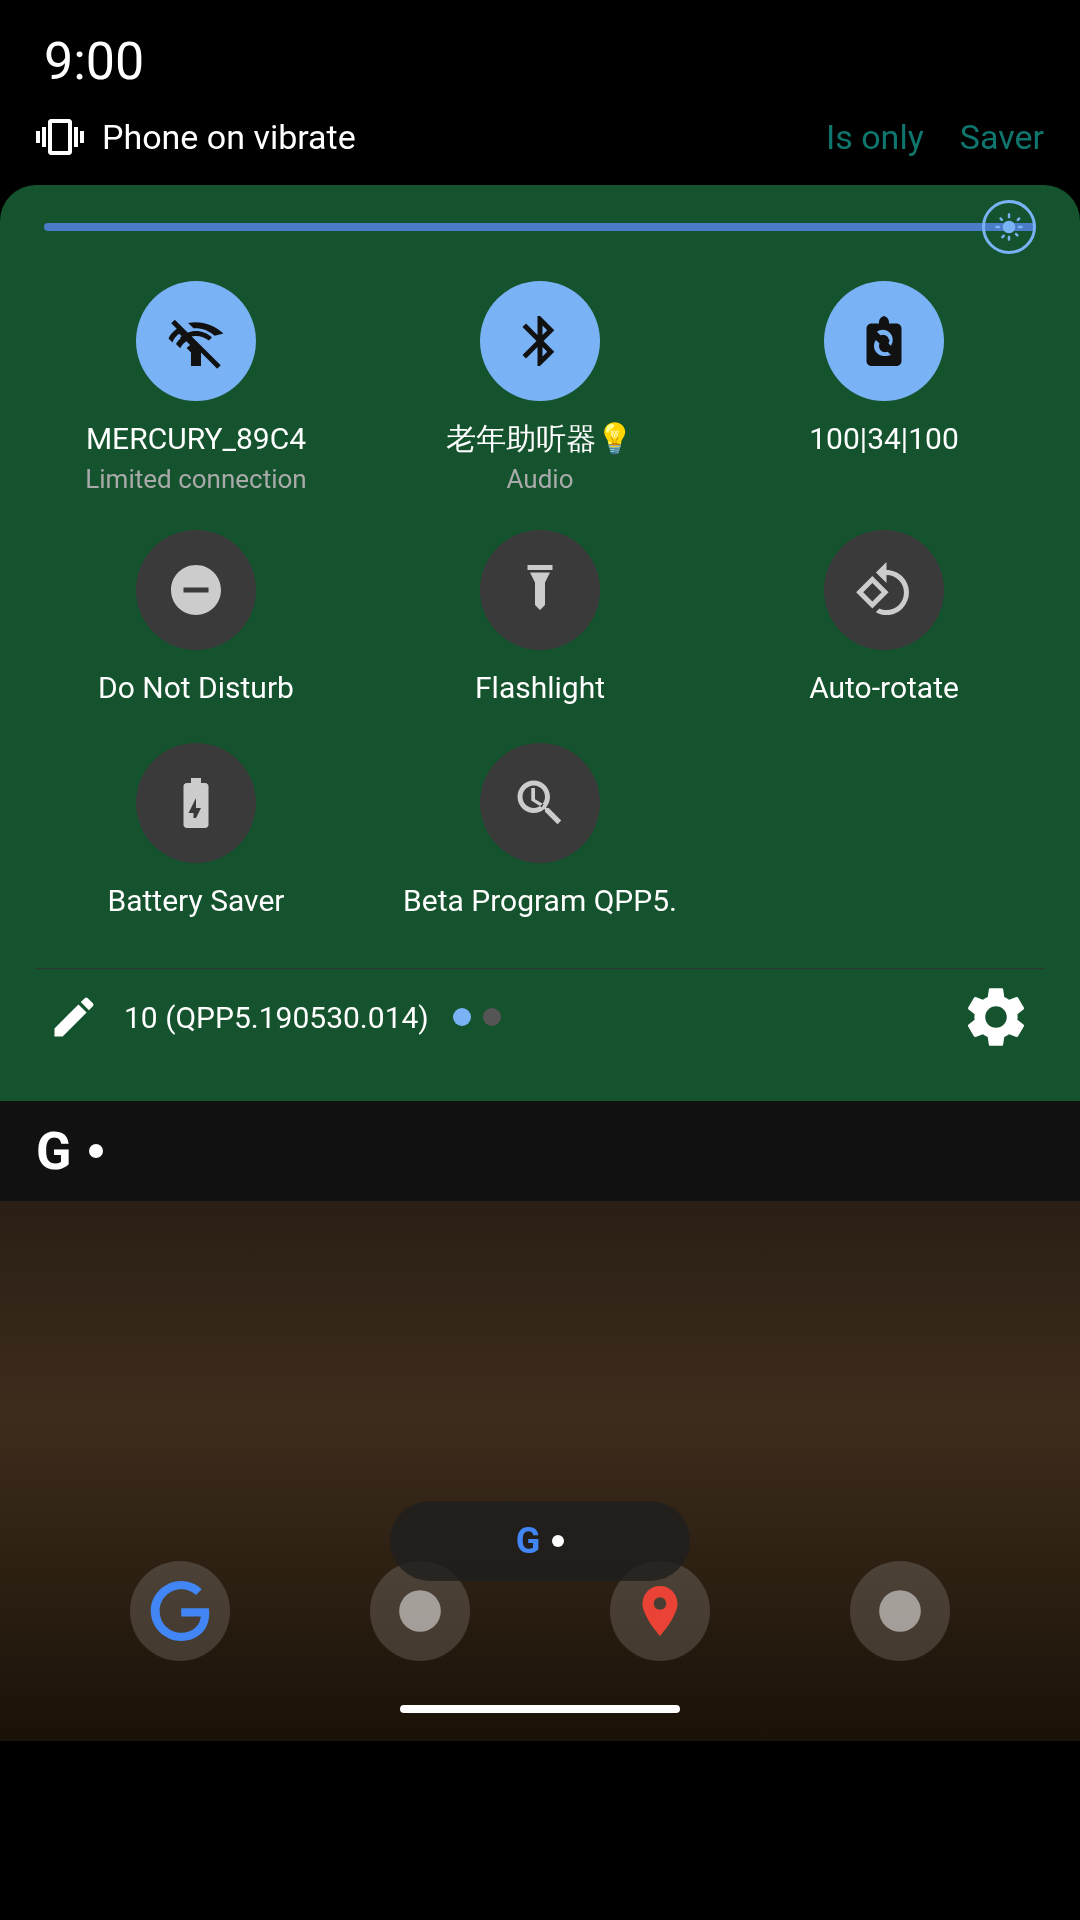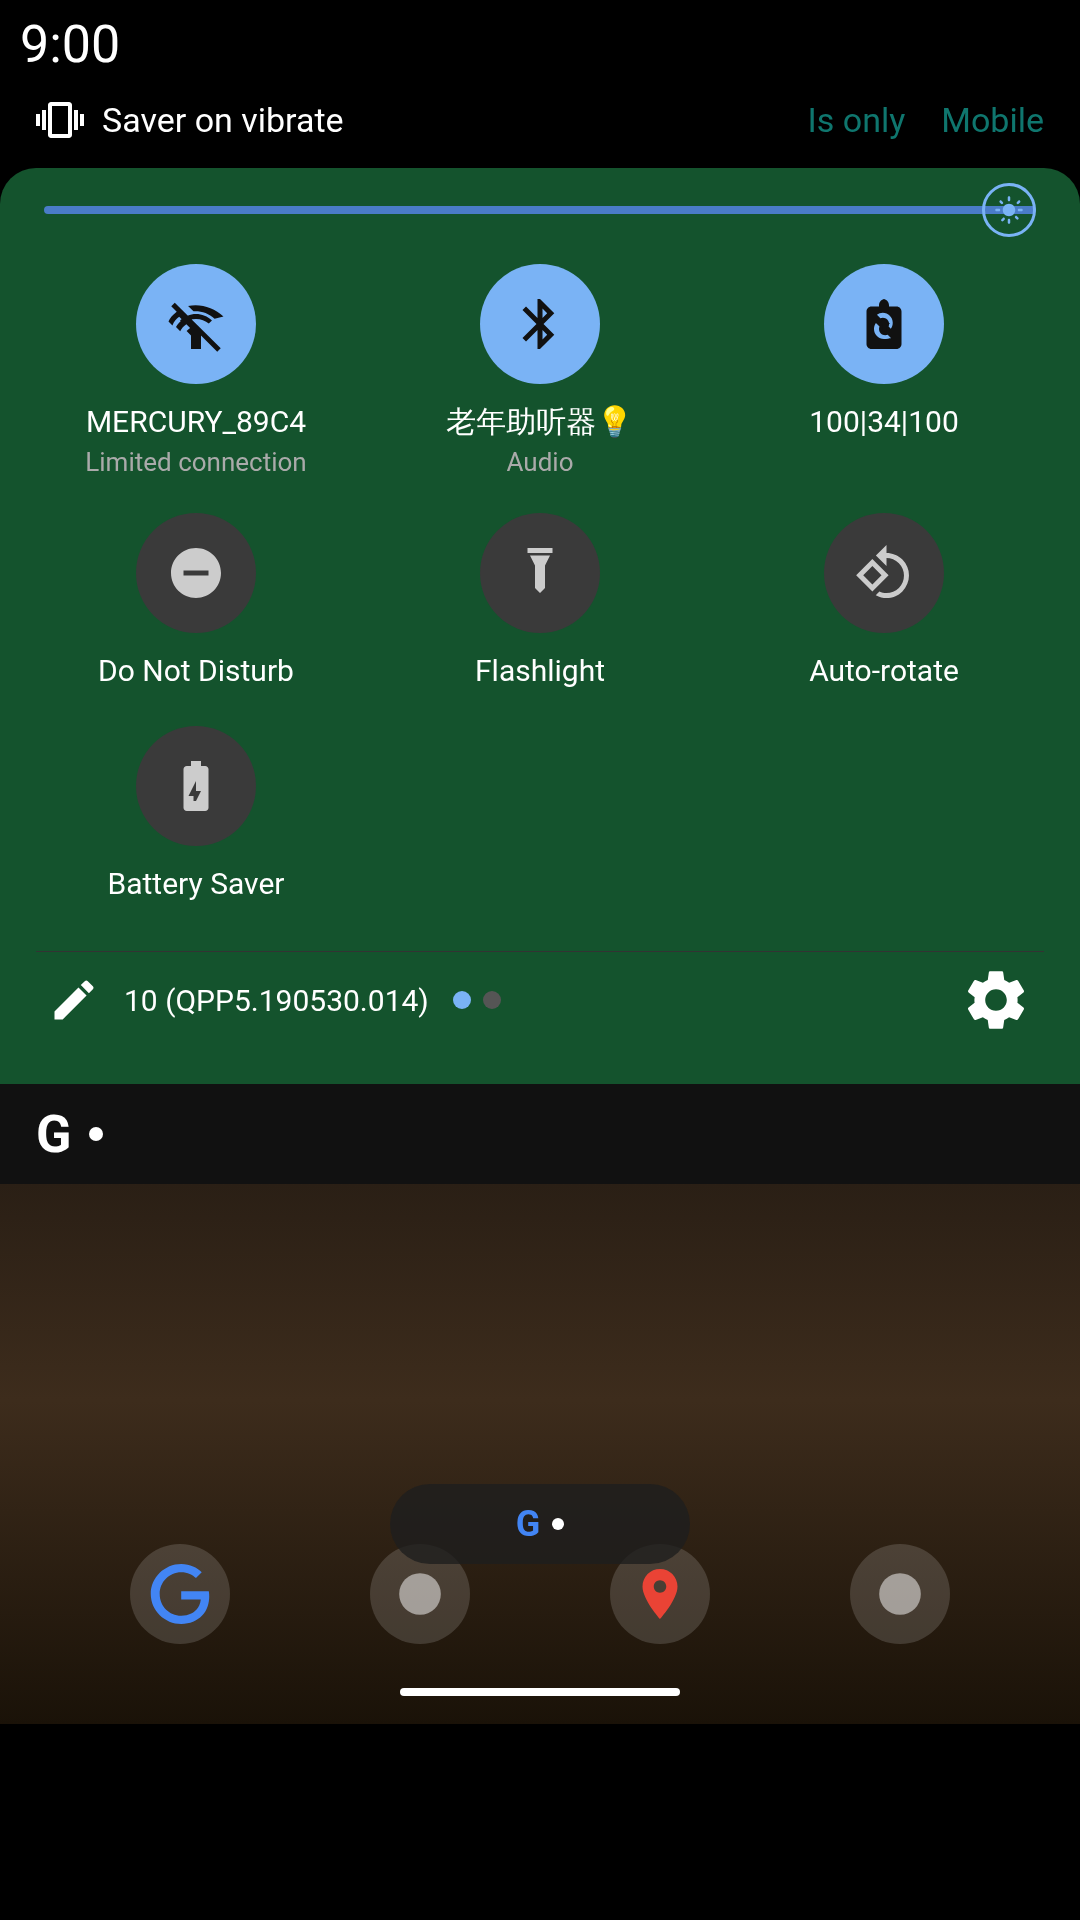--- a/index.html
+++ b/index.html
@@ -11,22 +11,23 @@
       font-family: 'Roboto', sans-serif;
       color: #fff;
       overflow-x: hidden;
     }
 
     
     .status-bar {
       display: flex;
       justify-content: space-between;
       align-items: center;
-      padding: 18px 36px 10px 20px;
+      padding: 18px 36px 10px 44px;
       height: 80px;
+      margin-top: 17px;
     }
     .status-time {
       font-size: 52px;
       font-weight: 400;
       color: #fff;
     }
 
     
     .notification-bar {
       display: flex;
@@ -250,25 +251,25 @@
 <div class="status-bar">
   <span class="status-time">9:00</span>
 </div>
 
 <div class="notification-bar">
   <div class="notification-left">
 
     <svg width="48" height="48" viewBox="0 0 24 24" fill="white">
       <path d="M0 15h2V9H0v6zm3 2h2V7H3v10zm19-8v6h2V9h-2zm-3 8h2V7h-2v10zM16.5 3h-9C6.67 3 6 3.67 6 4.5v15c0 .83.67 1.5 1.5 1.5h9c.83 0 1.5-.67 1.5-1.5v-15c0-.83-.67-1.5-1.5-1.5zM16 19H8V5h8v14z"></path>
     </svg>
-    <span>Saver on vibrate</span>
+    <span>Phone on vibrate</span>
   </div>
   <div class="notification-right">
     <span>Is only</span>
-    <span>Mobile</span>
+    <span>Saver</span>
   </div>
 </div>
 
 <div class="qs-panel">
 
   <div class="brightness-row">
     <div class="brightness-slider-container">
       <div class="brightness-track"></div>
       <div class="brightness-thumb">
 
@@ -341,20 +342,28 @@
     <div class="tile">
       <div class="tile-icon inactive">
         <svg width="60" height="60" viewBox="0 0 24 24" fill="#ccc">
           <path d="M15.67 4H14V2h-4v2H8.33C7.6 4 7 4.6 7 5.33v15.33C7 21.4 7.6 22 8.33 22h7.33c.74 0 1.34-.6 1.34-1.33V5.33C17 4.6 16.4 4 15.67 4zM13 18h-2v-2H9l3-6v4h2l-3 6 1-2z"></path>
         </svg>
       </div>
       <span class="tile-label">Battery Saver</span>
     </div>
 
 
+    <div class="tile">
+      <div class="tile-icon inactive">
+        <svg width="60" height="60" viewBox="0 0 24 24" fill="#ccc">
+          <path d="M15.5 14h-.79l-.28-.27C15.41 12.59 16 11.11 16 9.5 16 5.91 13.09 3 9.5 3S3 5.91 3 9.5 5.91 16 9.5 16c1.61 0 3.09-.59 4.23-1.57l.27.28v.79l5 4.99L20.49 19l-4.99-5zm-6 0C7.01 14 5 11.99 5 9.5S7.01 5 9.5 5 14 7.01 14 9.5 11.99 14 9.5 14zm-1-8H10v4.5l3.44 2.04-.72 1.18L8.5 11V6z"></path>
+        </svg>
+      </div>
+      <span class="tile-label">Beta Program QPP5.</span>
+    </div>
 
   </div>
 
   <div class="qs-bottom">
     <div class="qs-bottom-left">
 
       <svg width="52" height="52" viewBox="0 0 24 24" fill="white" style="cursor:pointer;">
         <path d="M3 17.25V21h3.75L17.81 9.94l-3.75-3.75L3 17.25zM20.71 7.04c.39-.39.39-1.02 0-1.41l-2.34-2.34c-.39-.39-1.02-.39-1.41 0l-1.83 1.83 3.75 3.75 1.83-1.83z"></path>
       </svg>
       <span class="qs-version">10 (QPP5.190530.014)</span>

